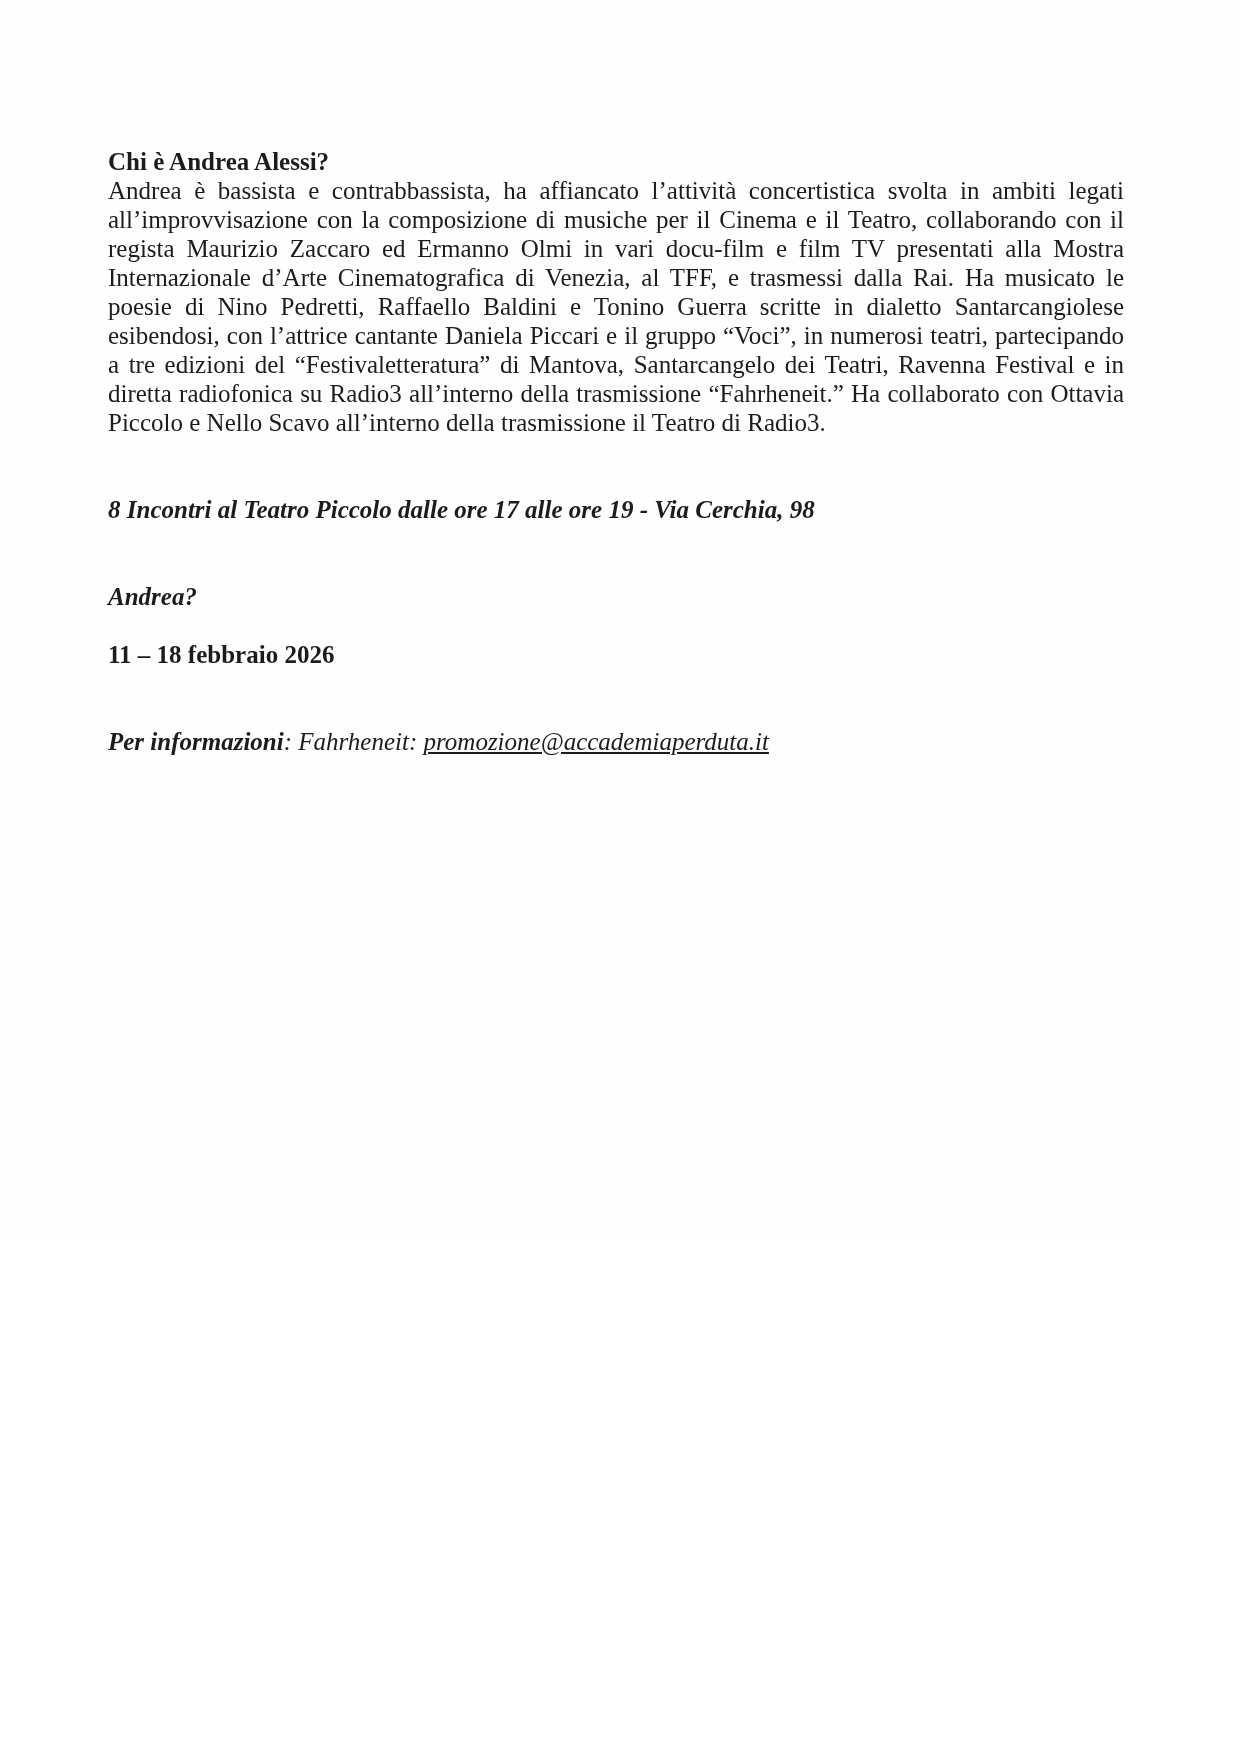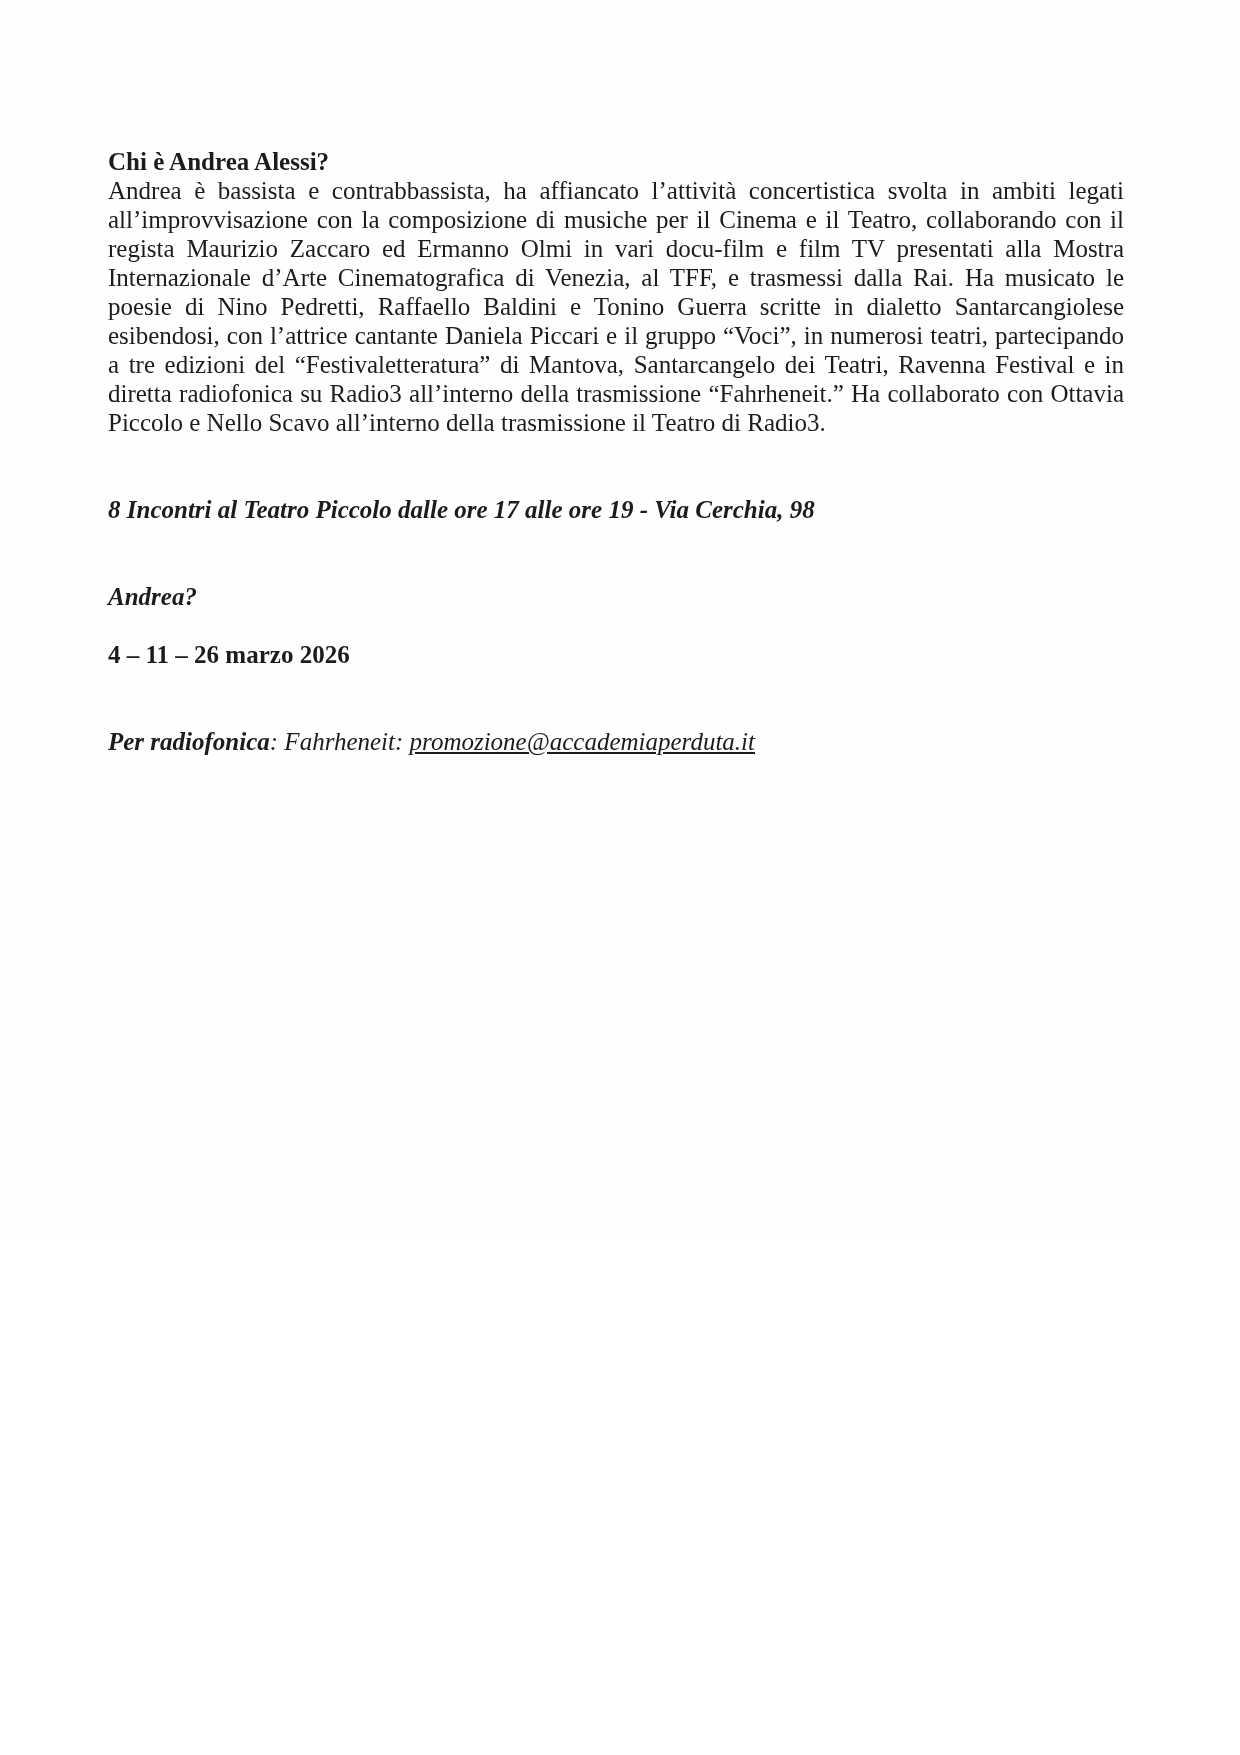--- a/index.html
+++ b/index.html
@@ -48,19 +48,19 @@
 
   <p class="bold">Chi è Andrea Alessi?</p>
 
   <p class="justified">Andrea è bassista e contrabbassista, ha affiancato l’attività concertistica svolta in ambiti legati all’improvvisazione con la composizione di musiche per il Cinema e il Teatro, collaborando con il regista Maurizio Zaccaro ed Ermanno Olmi in vari docu-film e film TV presentati alla Mostra Internazionale d’Arte Cinematografica di Venezia, al TFF, e trasmessi dalla Rai. Ha musicato le poesie di Nino Pedretti, Raffaello Baldini e Tonino Guerra scritte in dialetto Santarcangiolese esibendosi, con l’attrice cantante Daniela Piccari e il gruppo “Voci”, in numerosi teatri, partecipando a tre edizioni del “Festivaletteratura” di Mantova, Santarcangelo dei Teatri, Ravenna Festival e in diretta radiofonica su Radio3 all’interno della trasmissione “Fahrheneit.” Ha collaborato con Ottavia Piccolo e Nello Scavo all’interno della trasmissione il Teatro di Radio3.</p>
 
   <p class="bold mt-2">8 Incontri al Teatro Piccolo dalle ore 17 alle ore 19 - Via Cerchia, 98</p>
 
   <p class="bold mt-2">Andrea?</p>
 
 
-
-  <p class="bold mt-1">4 – 11 – 26 marzo 2026</p>
+  <p class="bold mt-1">11 – 18 febbraio 2026</p>
 
 
-  <p class="mt-2"><span class="bold">Per radiofonica</span><span>: Fahrheneit: </span><a class="email-link">promozione@accademiaperduta.it</a></p>
+
+  <p class="mt-2"><span class="bold">Per informazioni</span><span>: Fahrheneit: </span><a class="email-link">promozione@accademiaperduta.it</a></p>
 
 </div>
 
 </body></html>

